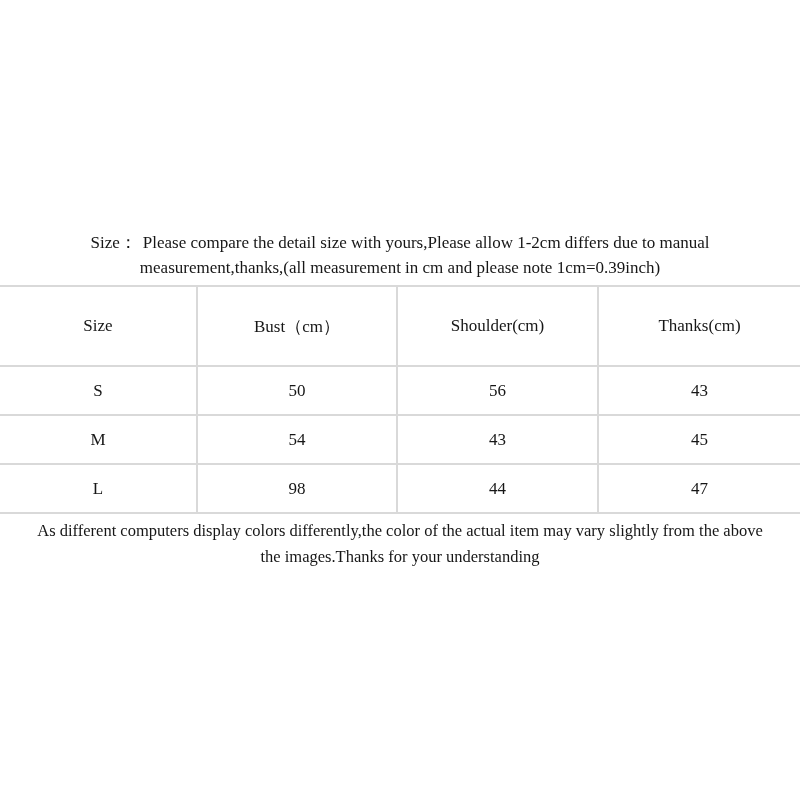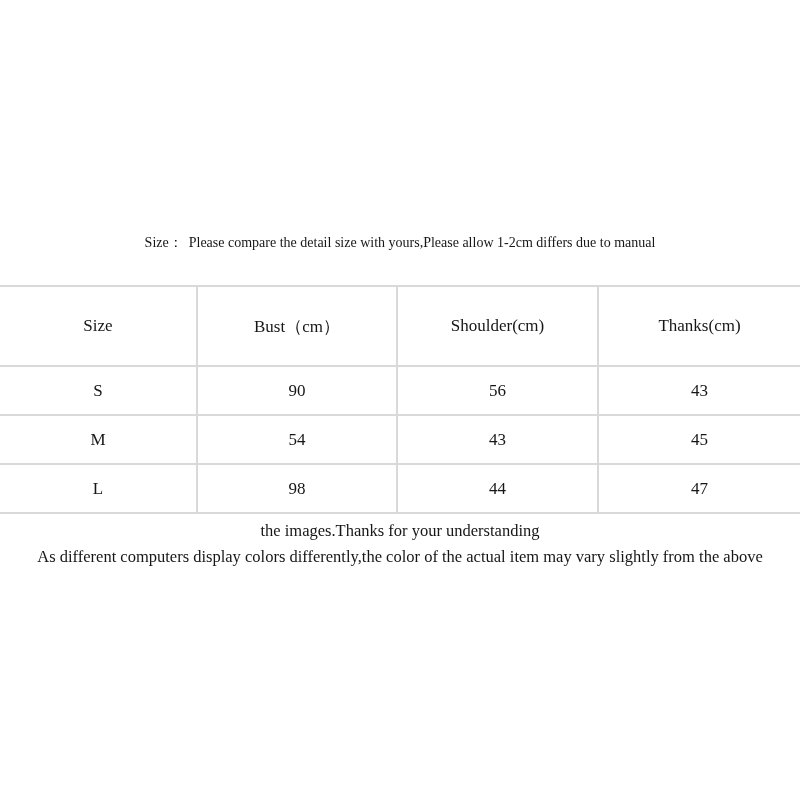--- a/index.html
+++ b/index.html
@@ -14,21 +14,21 @@
     overflow: hidden;
     font-family: "Liberation Serif", "DejaVu Serif", serif;
     color: #161616;
   }
   .notice {
     position: absolute;
     top: 230px;
     left: 0;
     width: 800px;
     text-align: center;
-    font-size: 14px;
+    font-size: 17px;
     line-height: 25px;
   }
   .notice .line {
     white-space: nowrap;
   }
   .notice .size-label {
     margin-right: 6px;
   }
   table.size-table {
     position: absolute;
@@ -75,53 +75,54 @@
   }
   .disclaimer .line {
     white-space: nowrap;
   }
 </style>
 </head>
 <body>
 
 <div class="notice">
   <div class="line"><span class="size-label">Size：</span><span>Please compare the detail size with yours,Please allow 1-2cm differs due to manual</span></div>
+  <div class="line">measurement,thanks,(all measurement in cm and please note 1cm=0.39inch)</div>
 </div>
 
 <table class="size-table">
   <colgroup>
     <col class="c1">
       <col class="c2">
       <col class="c3">
       <col class="c4">
   </colgroup>
   <tbody>
     <tr class="header-row">
       <th>Size</th>
       <th>Bust（cm）</th>
       <th>Shoulder(cm)</th>
       <th>Thanks(cm)</th>
     </tr>
     <tr class="data-row">
       <td>S</td>
-      <td>90</td>
+      <td>50</td>
       <td>56</td>
       <td>43</td>
     </tr>
     <tr class="data-row">
       <td>M</td>
       <td>54</td>
       <td>43</td>
       <td>45</td>
     </tr>
     <tr class="data-row last-row">
       <td>L</td>
       <td>98</td>
       <td>44</td>
       <td>47</td>
     </tr>
   </tbody>
 </table>
 
 <div class="disclaimer">
+  <div class="line">As different computers display colors differently,the color of the actual item may vary slightly from the above</div>
   <div class="line">the images.Thanks for your understanding</div>
-  <div class="line">As different computers display colors differently,the color of the actual item may vary slightly from the above</div>
 </div>
 
 </body></html>

